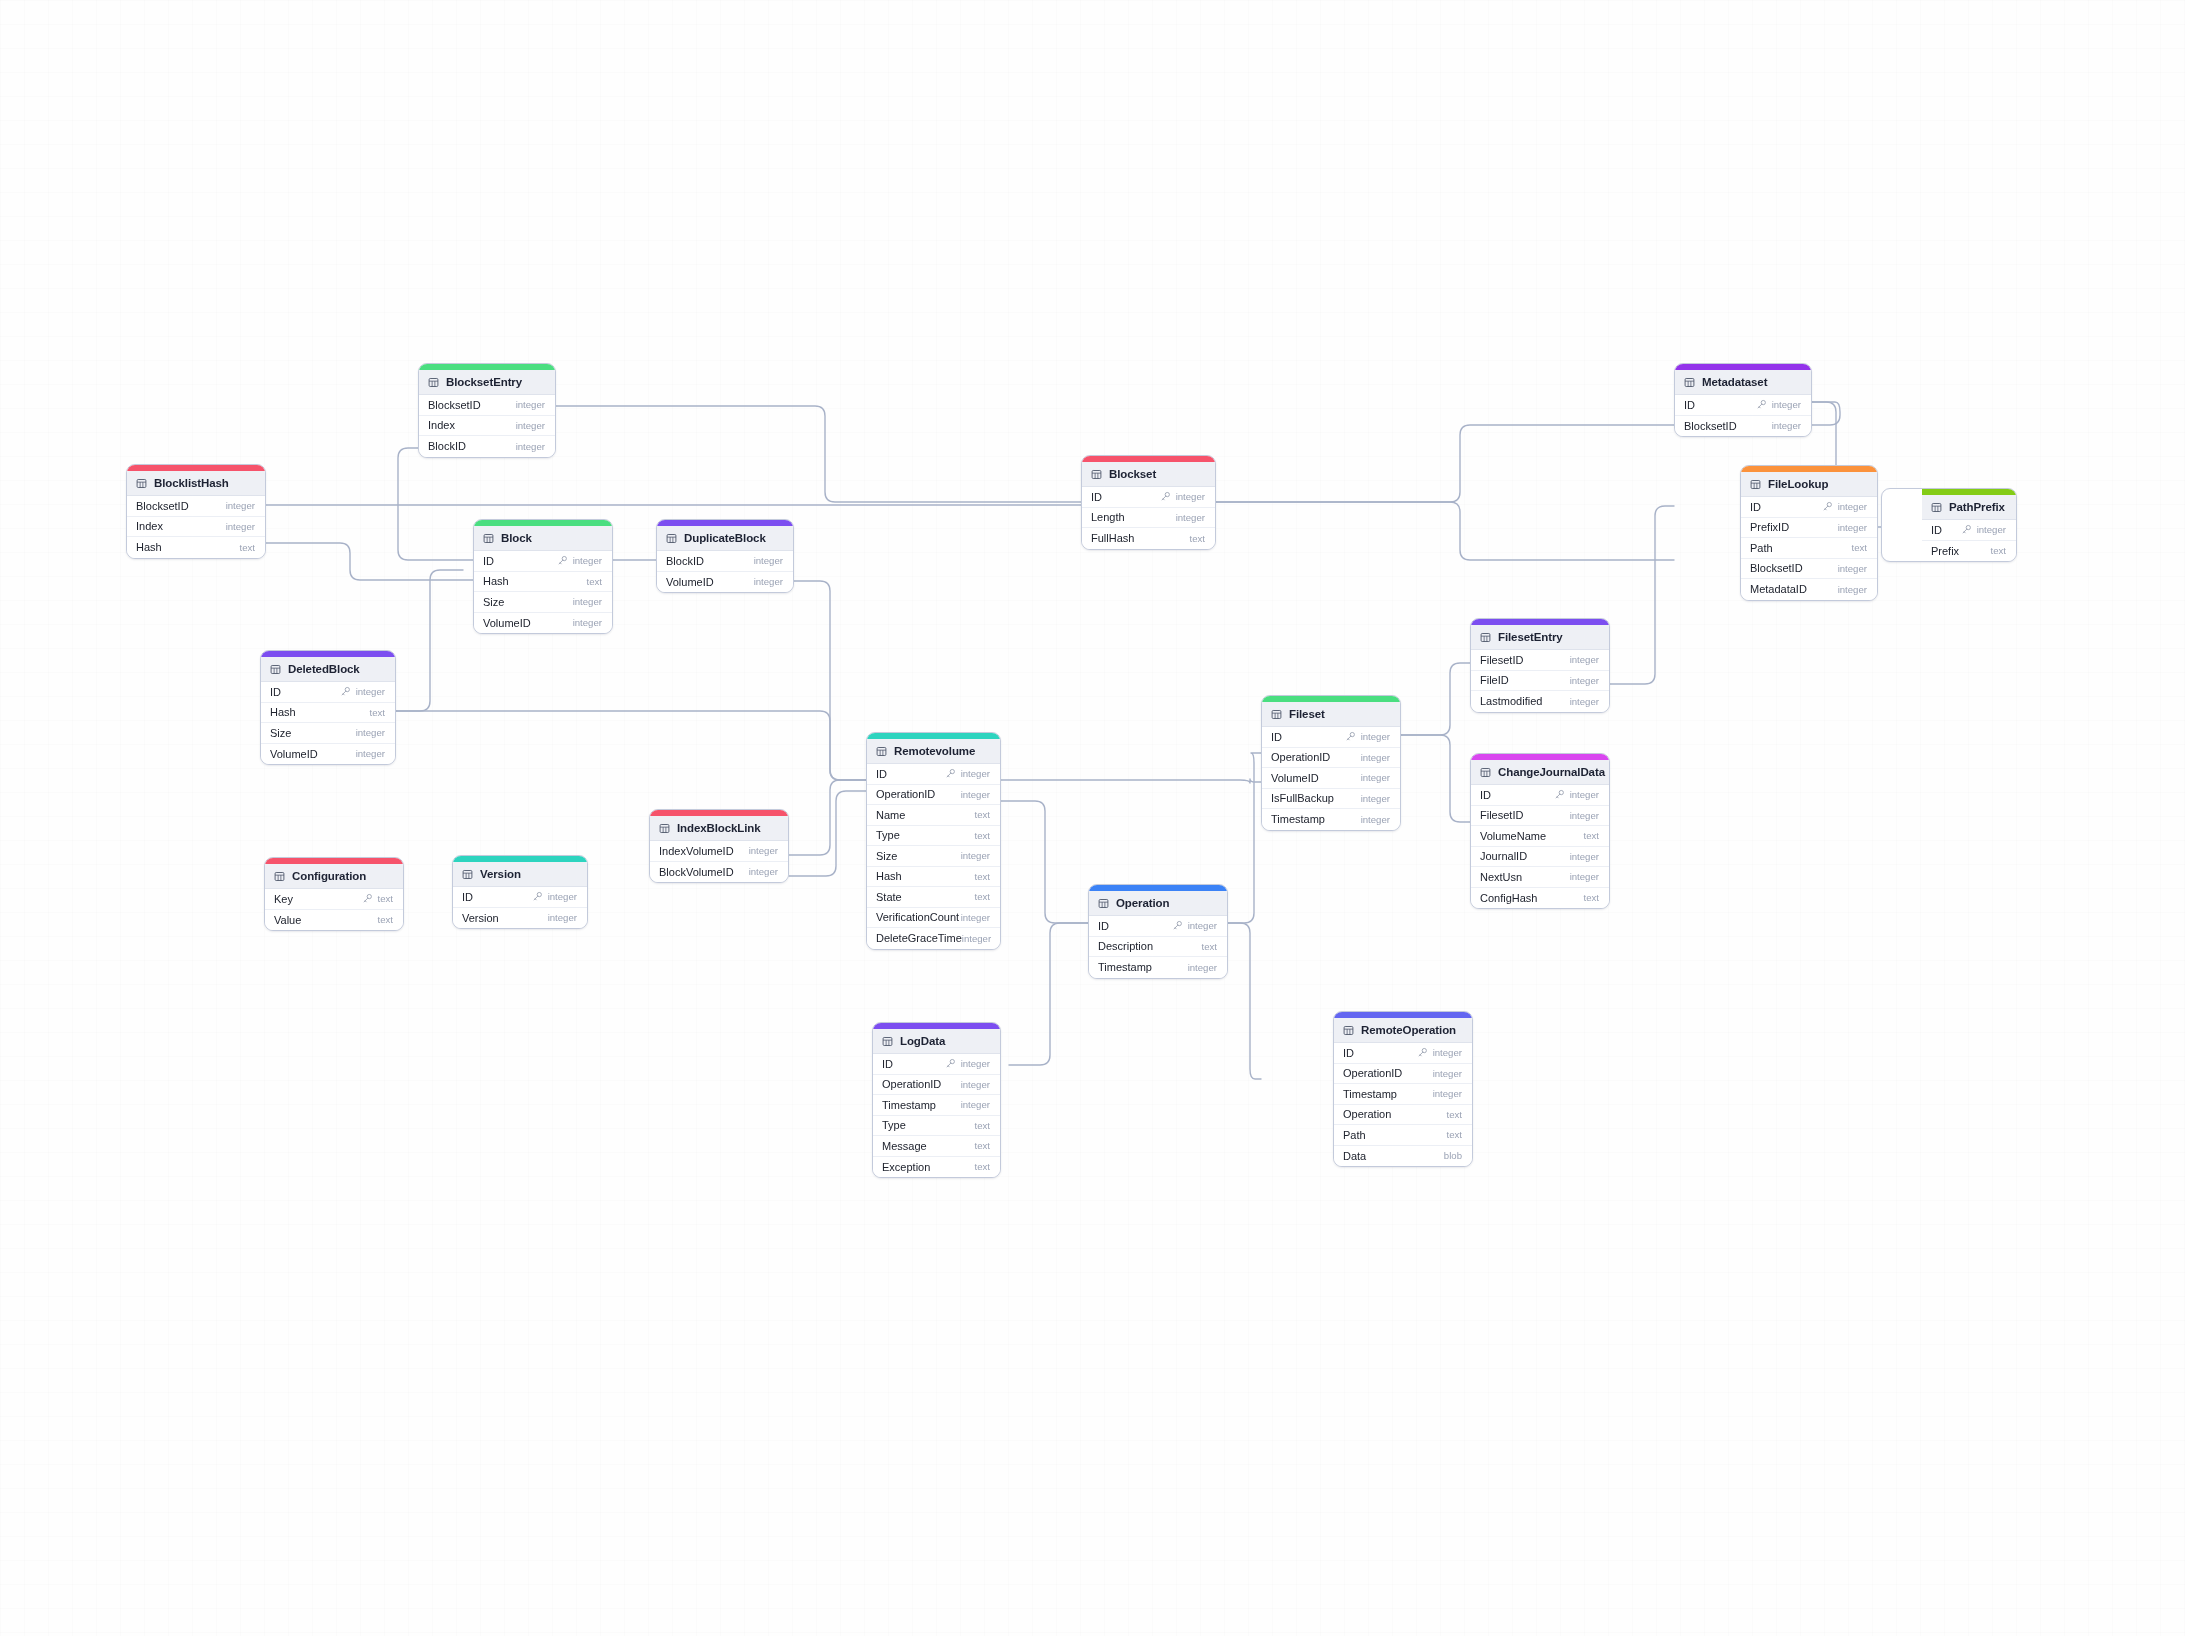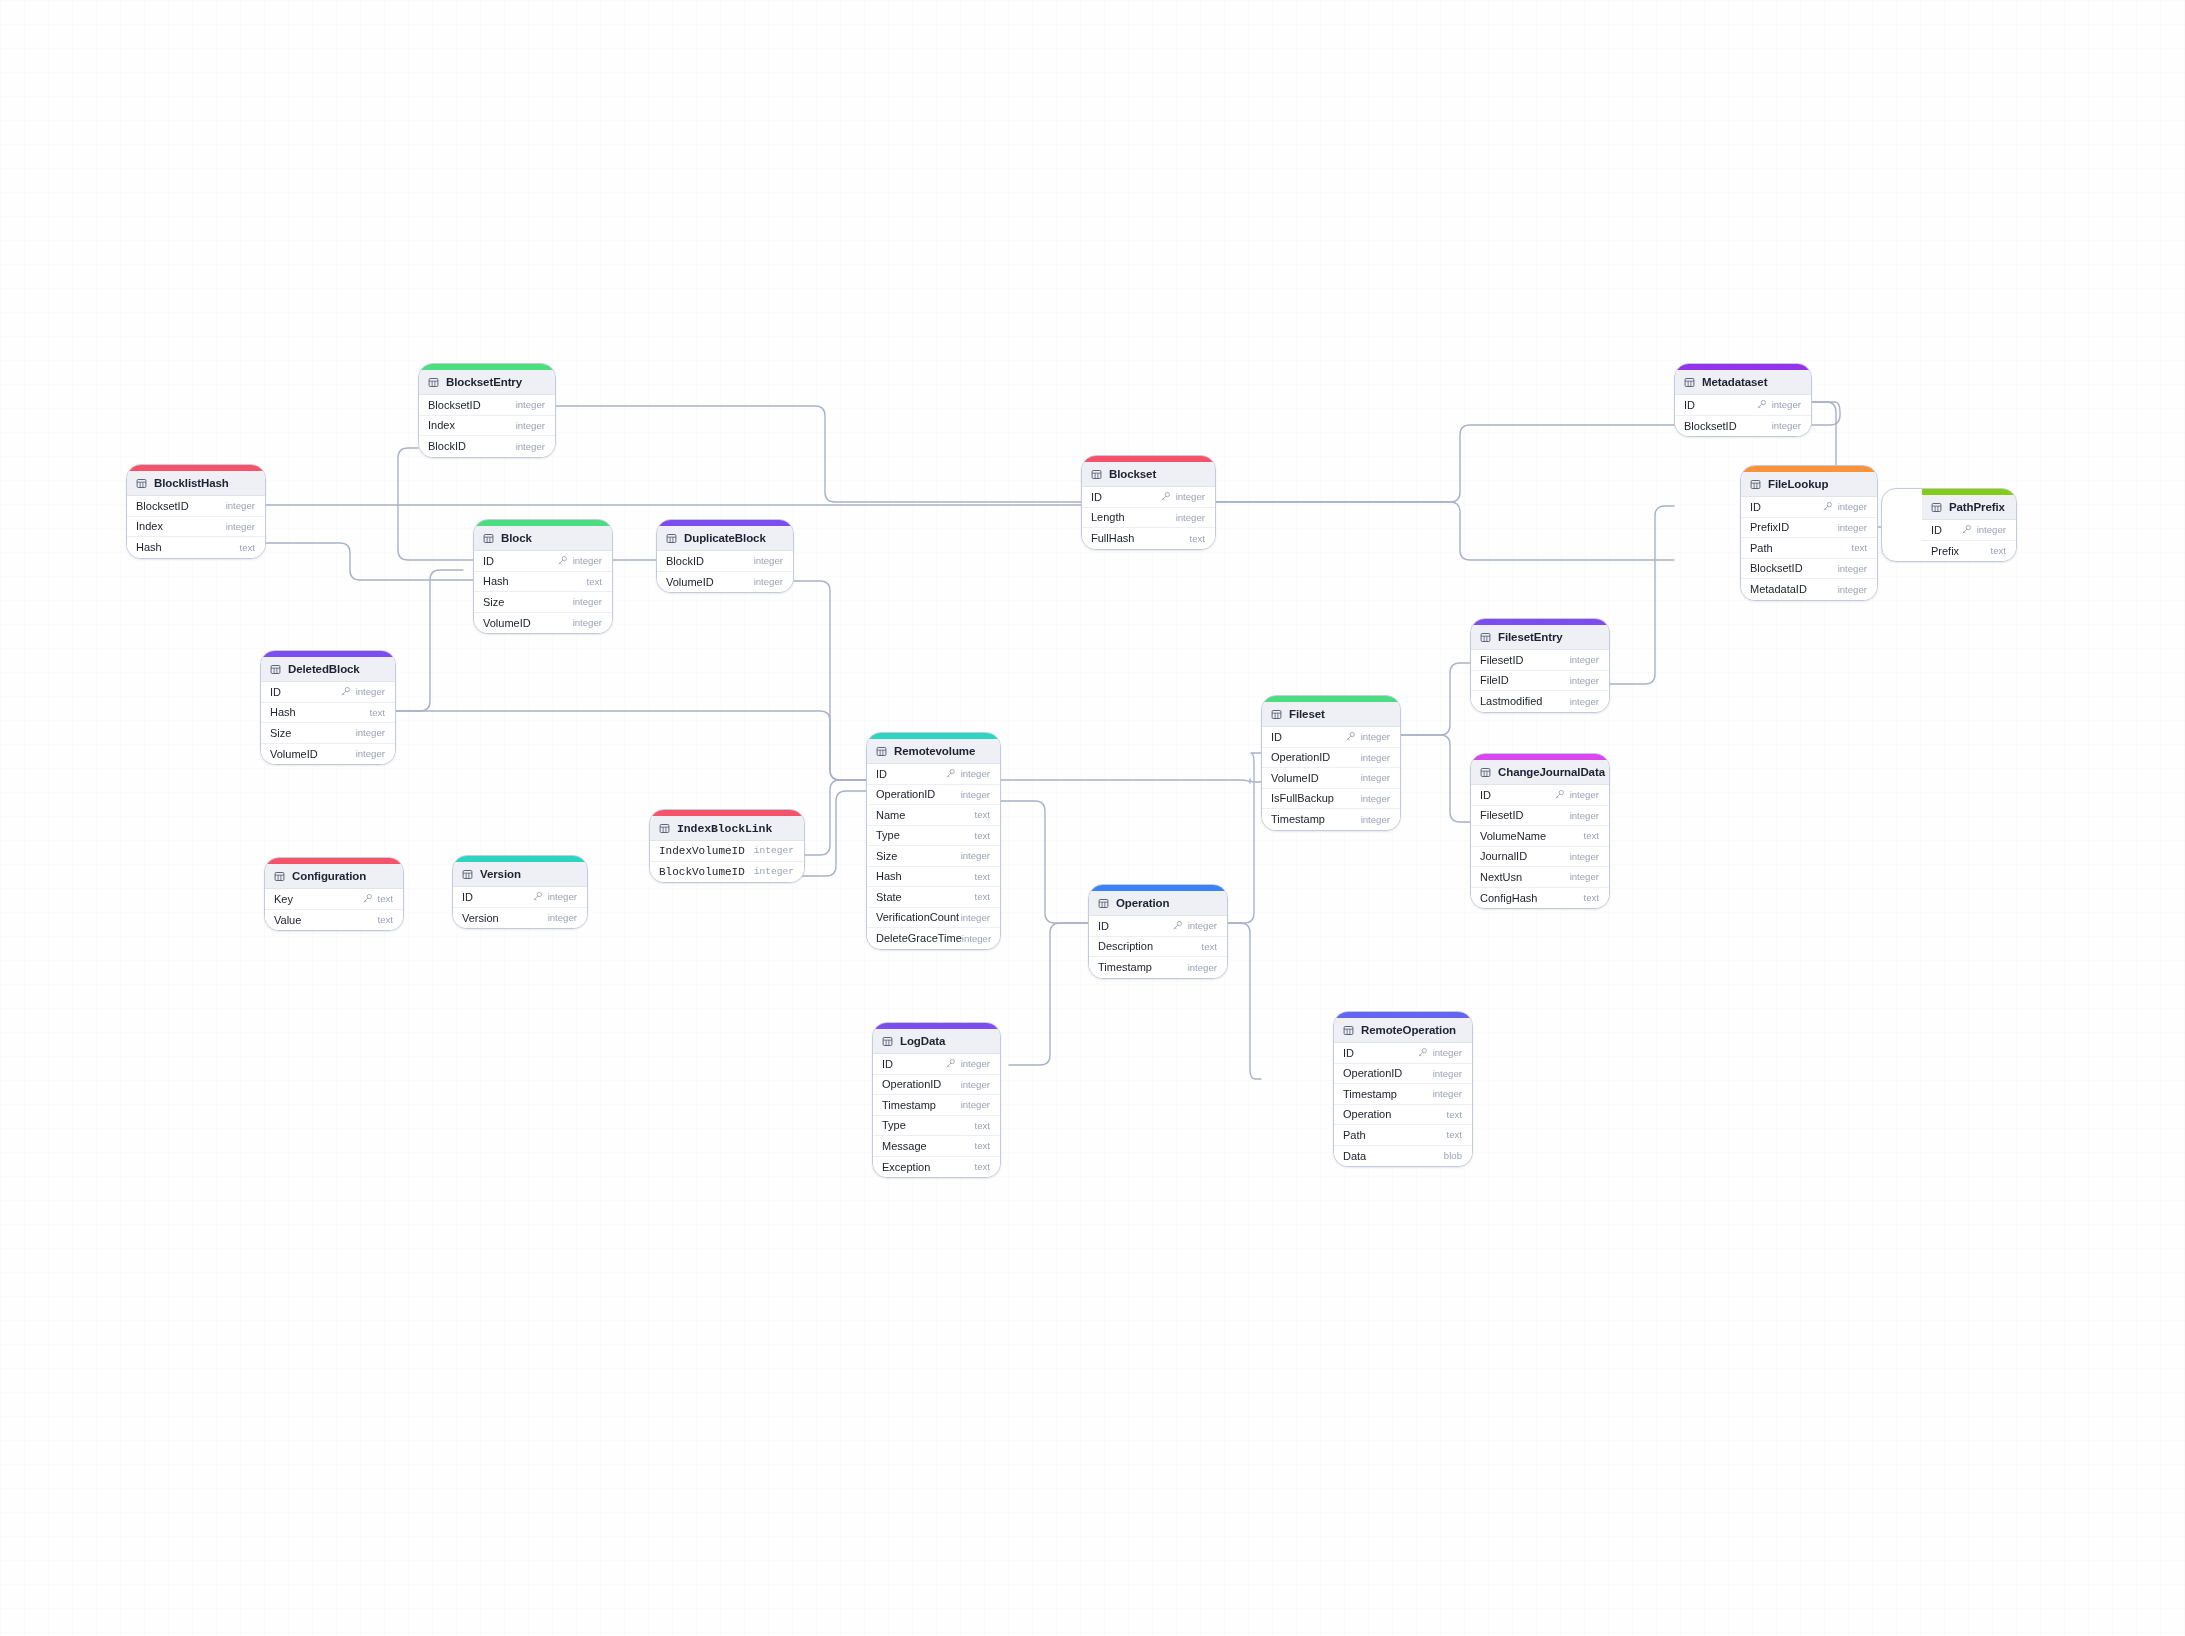--- a/index.html
+++ b/index.html
@@ -23,21 +23,21 @@
   #edges {
     position: absolute;
     left: 0; top: 0;
     width: 2185px;
     height: 1636px;
     pointer-events: none;
   }
   .table-node {
     position: absolute;
     border: 1px solid #c3cadb;
-    border-radius: 15px;
+    border-radius: 9px;
     background: #ffffff;
     box-shadow: 0 1px 2px rgba(30,40,70,0.10);
     overflow: hidden;
     box-sizing: border-box;
   }
   .accent-bar {
     height: 6px;
     width: 100%;
   }
   .node-header {
@@ -373,21 +373,21 @@
             </span>
           </div>
           <div class="node-row">
             <span class="col-name">Version</span>
             <span class="col-right">
               <span class="col-type">integer</span>
             </span>
           </div>
         </div>
       </div>
-      <div class="table-node" style="left: 649px; top: 809px; width: 156px; font-family: Liberation Mono, monospace;">
+      <div class="table-node" style="left: 649px; top: 809px; width: 140px;">
         <div class="accent-bar" style="background: rgb(246, 83, 107);"></div>
         <div class="node-header">
           <svg width="11" height="11" viewBox="0 0 16 16" class="table-icon">
             <rect x="1.6" y="2.2" width="12.8" height="11.6" rx="1.6" fill="none" stroke="#4b5468" stroke-width="1.3"></rect>
             <line x1="1.6" y1="6" x2="14.4" y2="6" stroke="#4b5468" stroke-width="1.1"></line>
             <line x1="6" y1="6" x2="6" y2="13.8" stroke="#4b5468" stroke-width="1.1"></line>
             <line x1="10" y1="6" x2="10" y2="13.8" stroke="#4b5468" stroke-width="1.1"></line>
           </svg>
           <span class="node-title">IndexBlockLink</span>
         </div>

